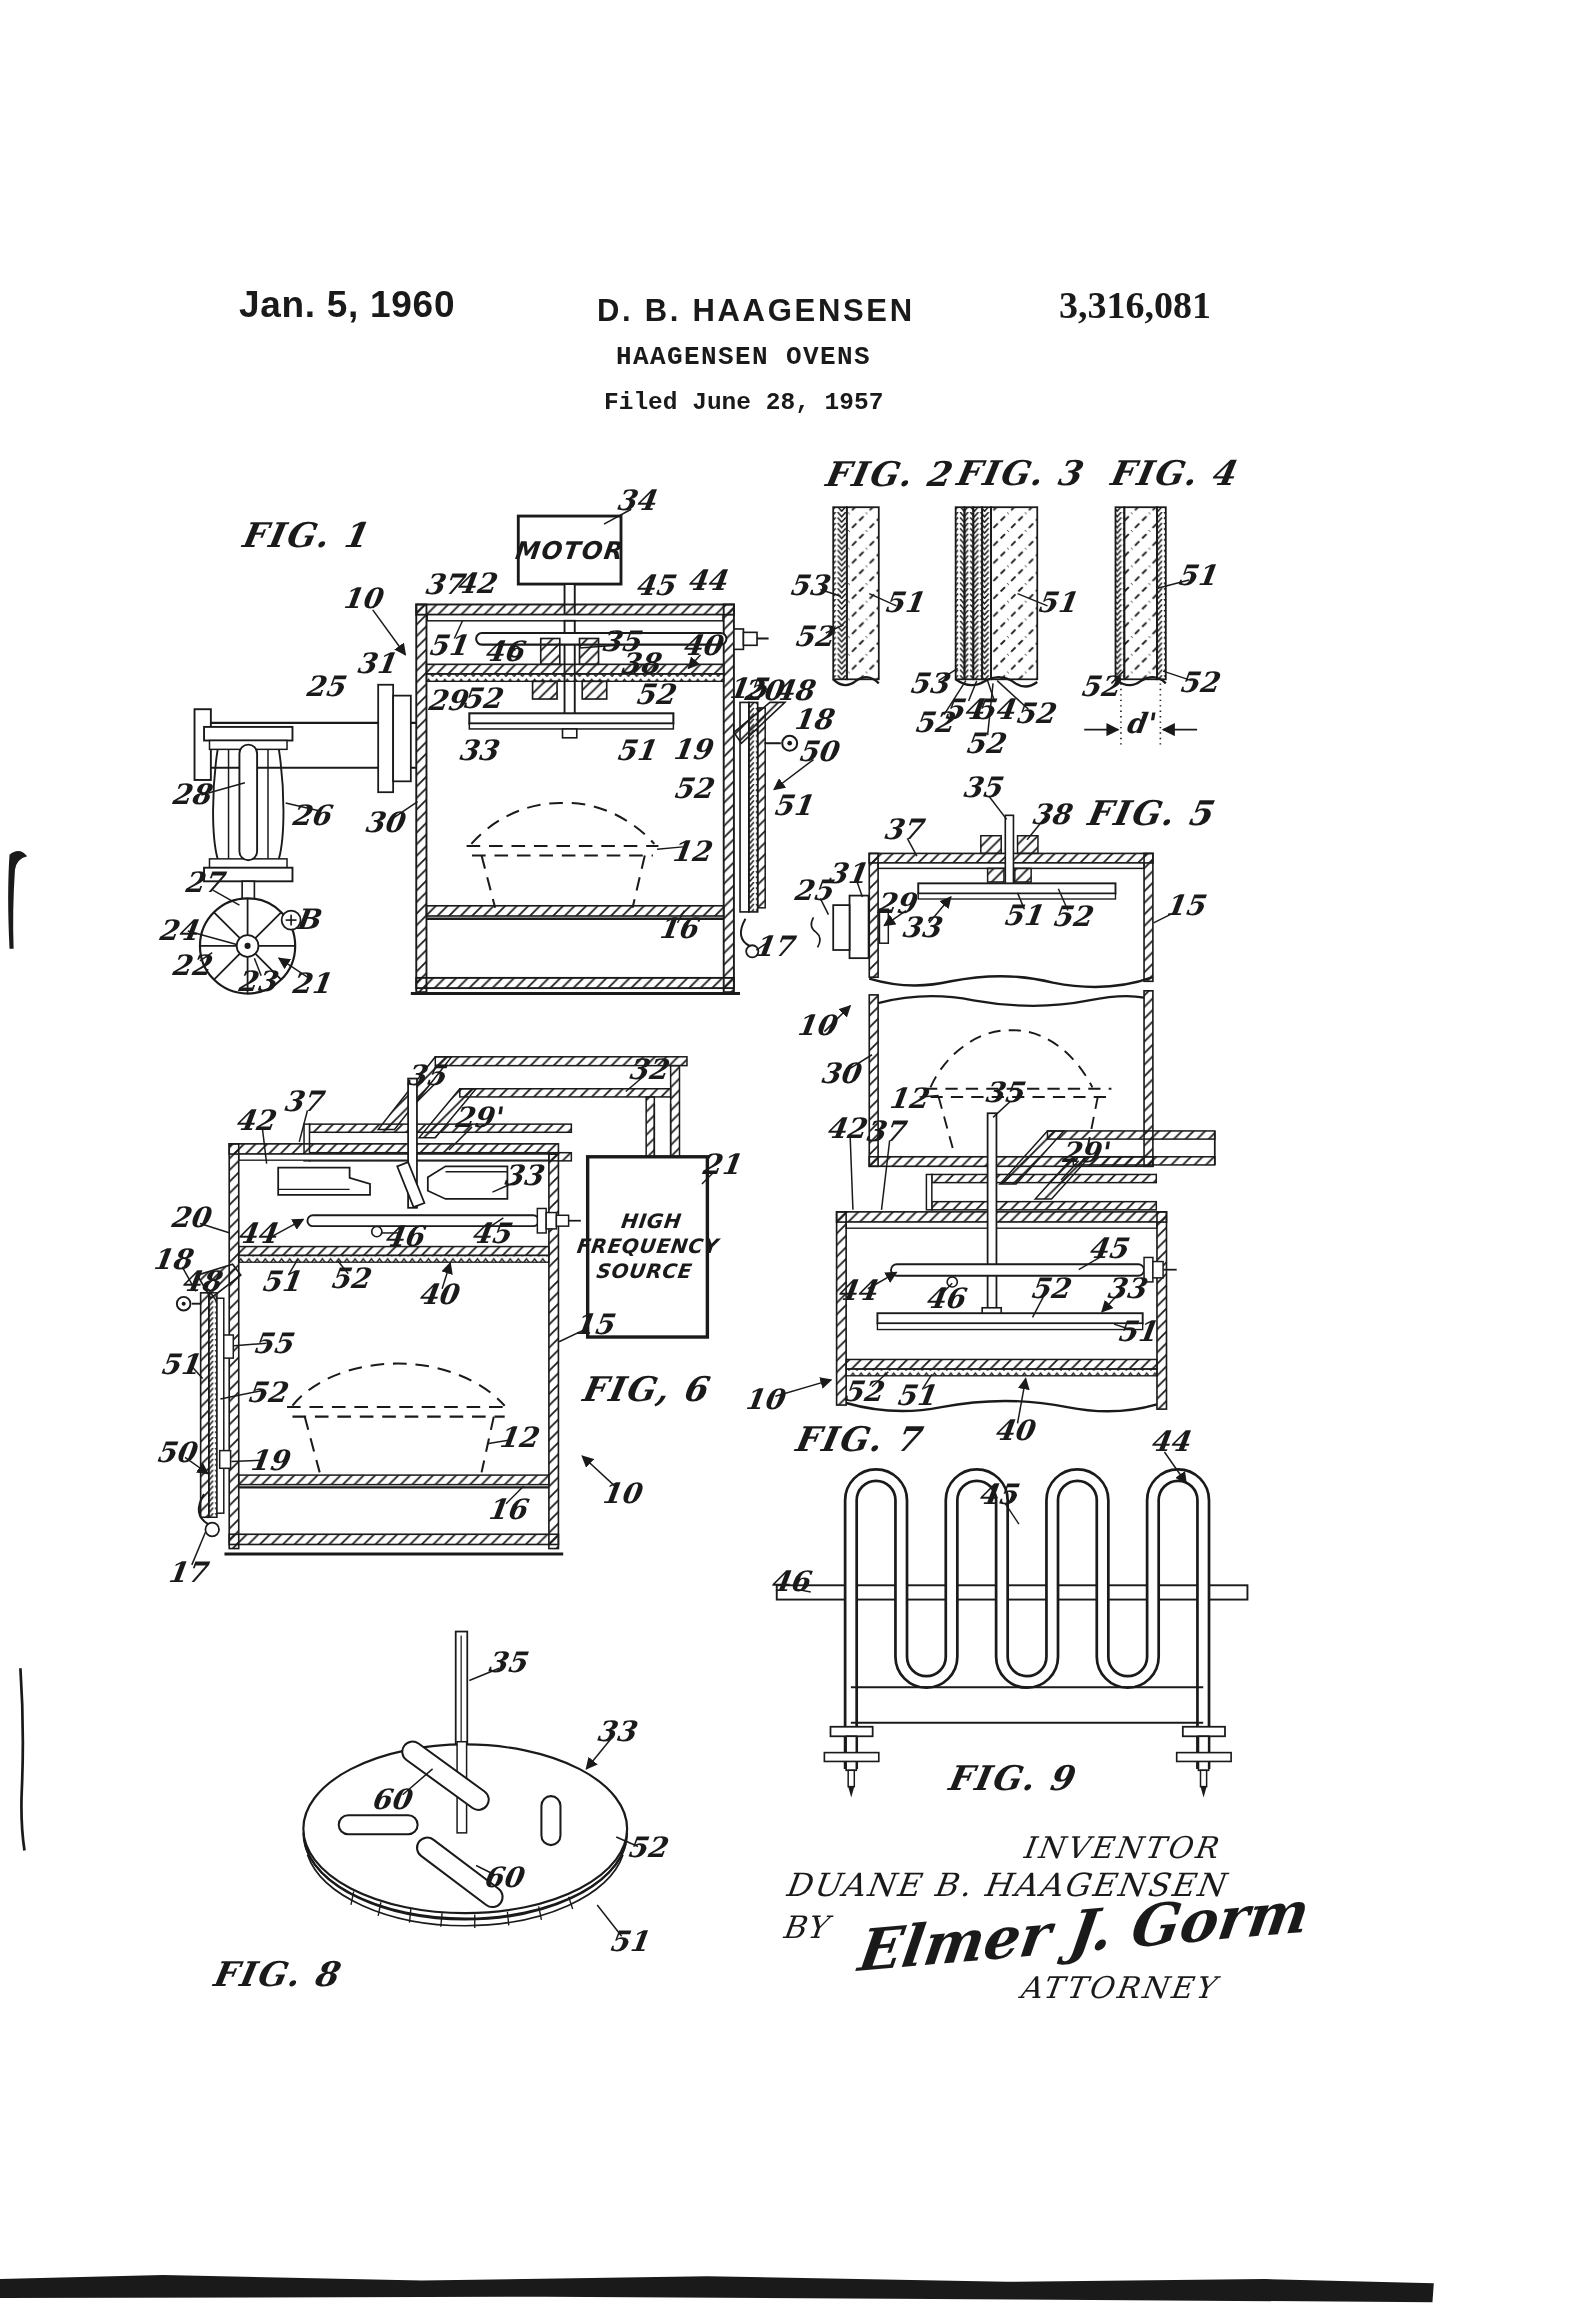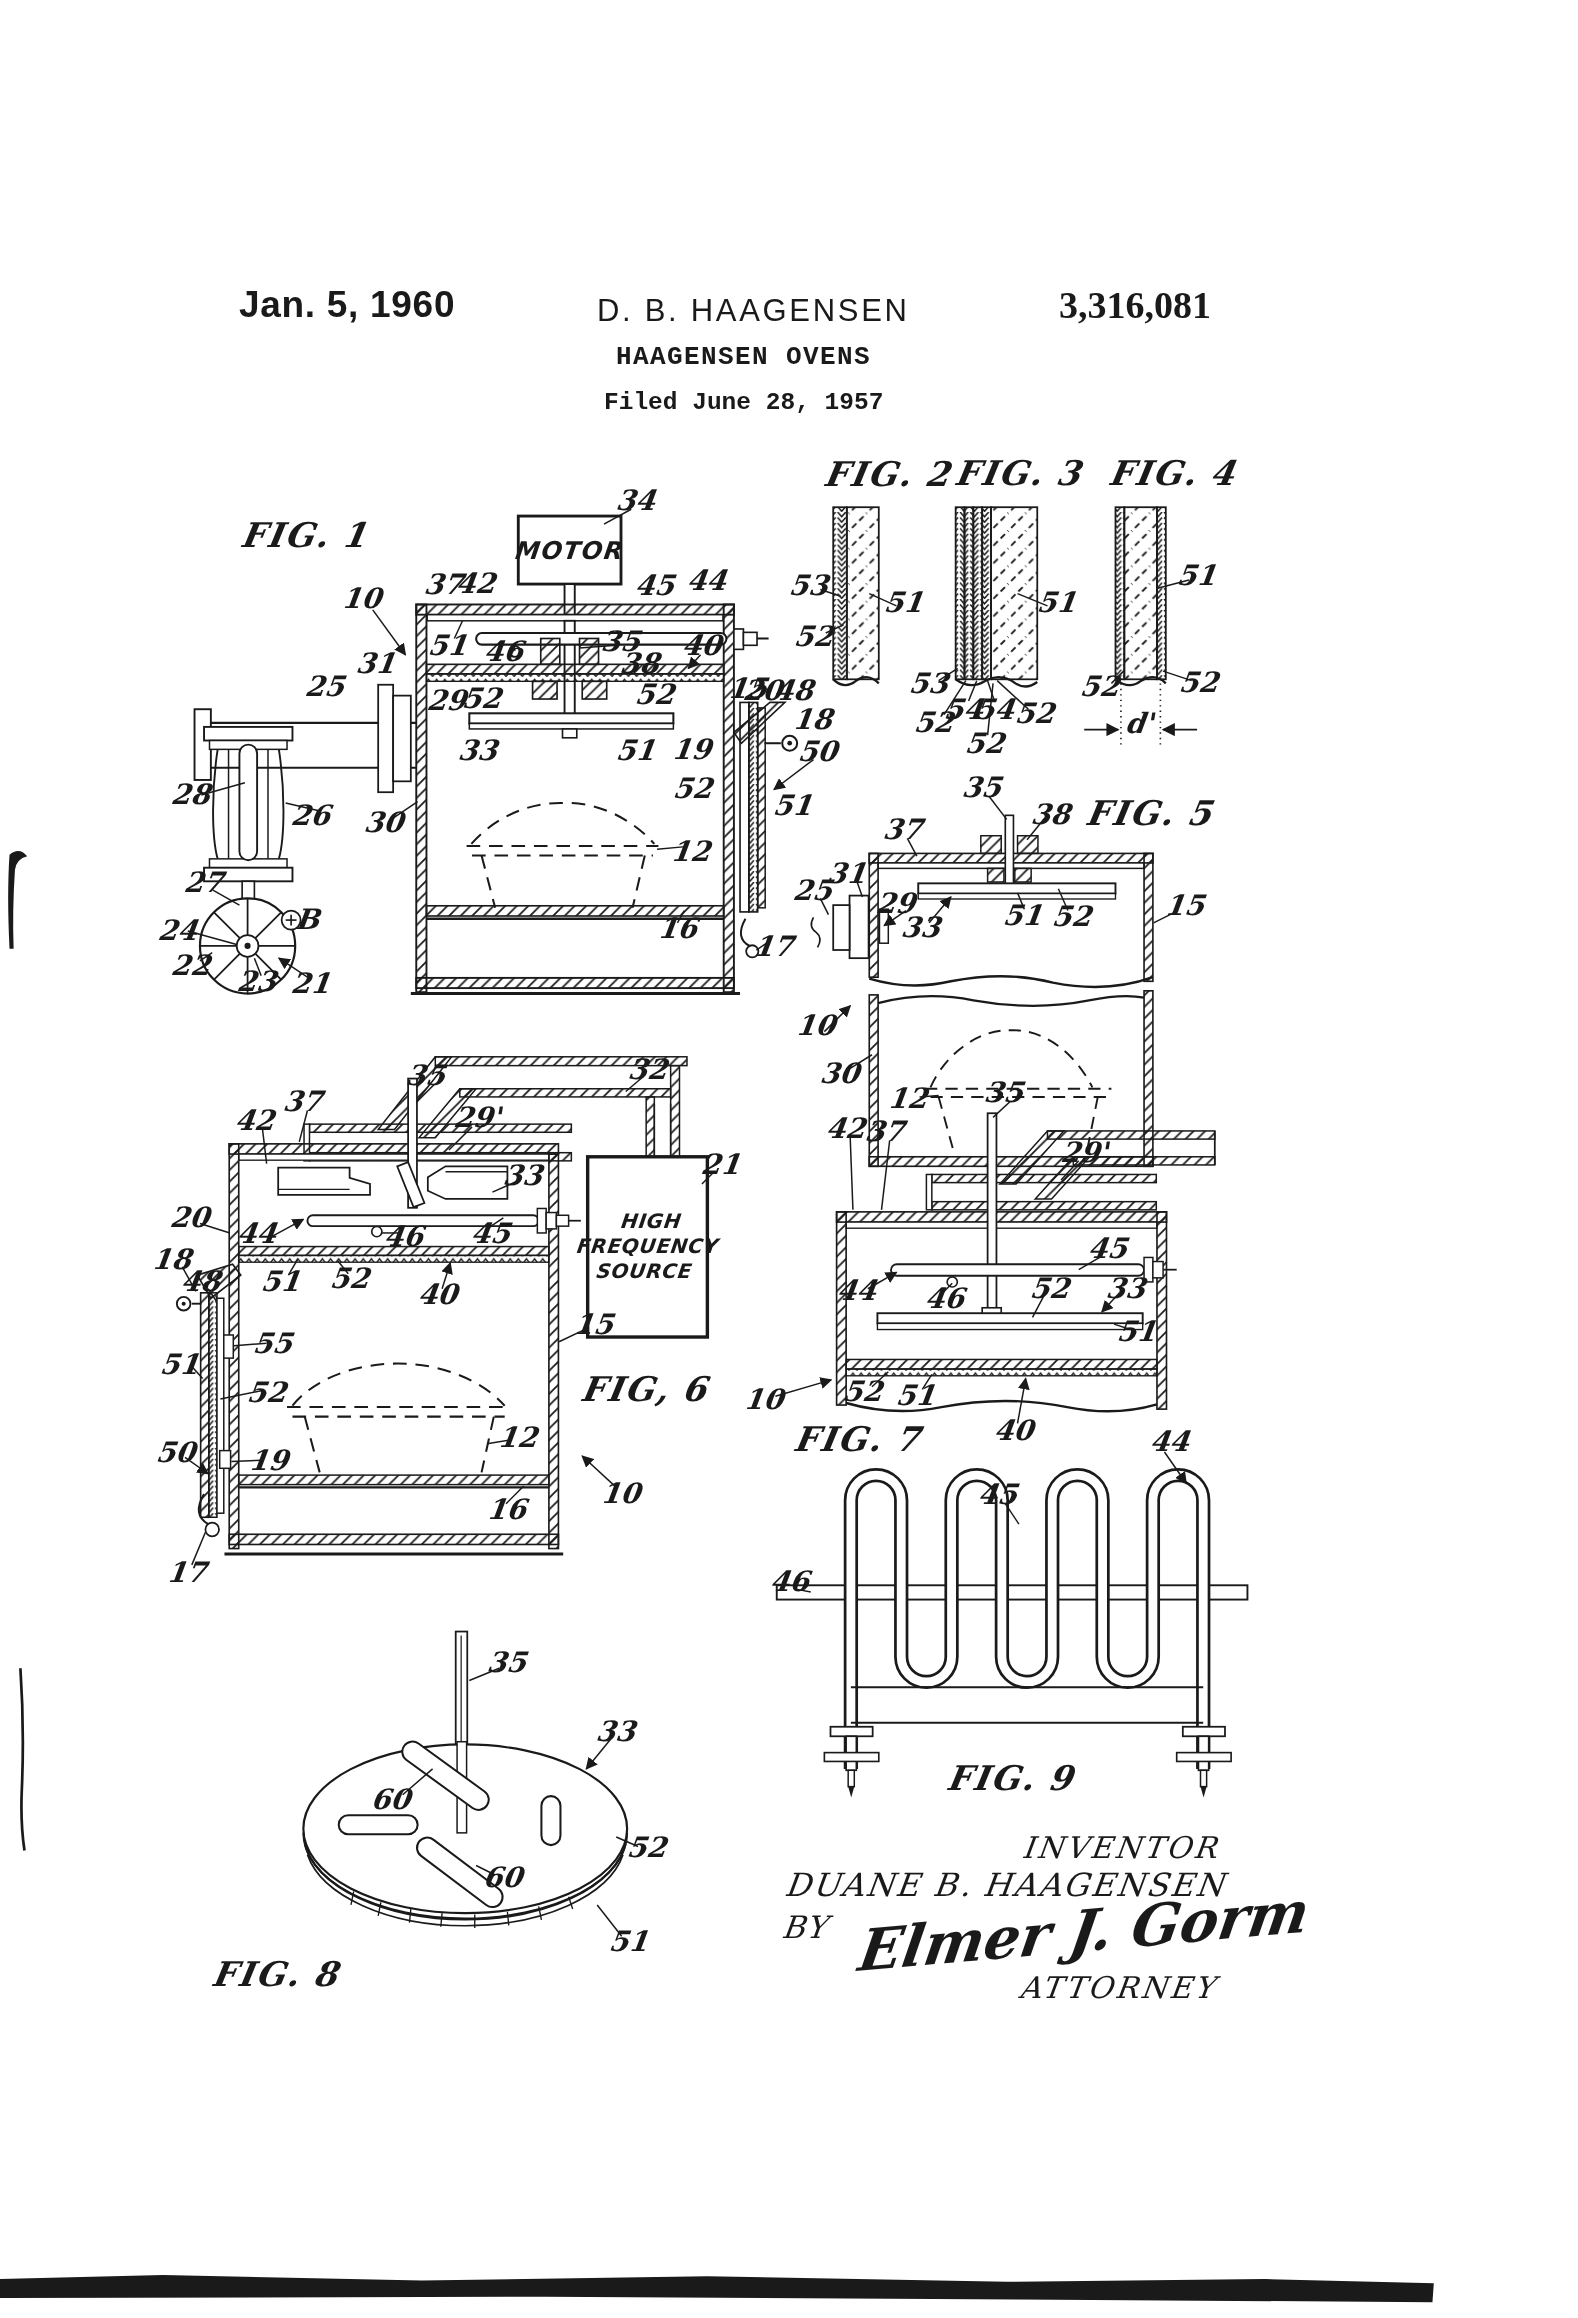--- a/index.html
+++ b/index.html
@@ -1,21 +1,21 @@
 <!DOCTYPE html>
 <html style="font-size:11px"><head>
 <meta charset="utf-8">
 <style>
   html,body{margin:0;padding:0;background:#e8e8e8;}
   .page{position:relative;width:1578px;height:2319px;background:#ffffff;overflow:hidden;
         font-family:"DejaVu Serif", serif;color:#1a1a1a;}
   svg.art{position:absolute;left:0;top:0;}
   .txt{position:absolute;white-space:nowrap;}
   .hdr-date{left:219px;top:284px;font-family:Liberation Sans, sans-serif;font-weight:bold;font-size:37px;letter-spacing:0.7px;margin-left:20px;}
-  .hdr-name{left:597px;top:293px;font-family:"Liberation Sans",sans-serif;font-weight:normal;font-size:31px;letter-spacing:2.7px;}
+  .hdr-name{left:597px;top:293px;font-family:"Liberation Sans",sans-serif;font-weight:bold;font-size:31px;letter-spacing:2.7px;}
   .hdr-no{left:1059px;top:283px;font-family:"Liberation Serif",serif;font-weight:bold;font-size:38px;}
   .hdr-title{left:616px;top:342px;font-family:"Liberation Mono",monospace;font-weight:bold;font-size:26px;letter-spacing:1.4px;}
   .hdr-filed{left:604px;top:389px;font-family:"Liberation Mono",monospace;font-weight:bold;font-size:24.5px;}
   .ref{position:absolute;transform:translate(-50%,-50%) skewX(-10deg);font-style:italic;
        font-size:28px;font-weight:bold;font-family:"DejaVu Serif",serif;line-height:1;}
   .cap{position:absolute;transform:skewX(-12deg);font-style:italic;font-weight:bold;
        font-size:34px;font-family:"DejaVu Serif",serif;letter-spacing:2px;line-height:1;}
   .boxlbl{position:absolute;transform:translate(-50%,-50%) skewX(-8deg);font-style:italic;font-weight:bold;
        font-family:"DejaVu Sans",sans-serif;text-align:center;line-height:1.25;}
   .motor{font-size:24.5px;letter-spacing:1.4px;}

